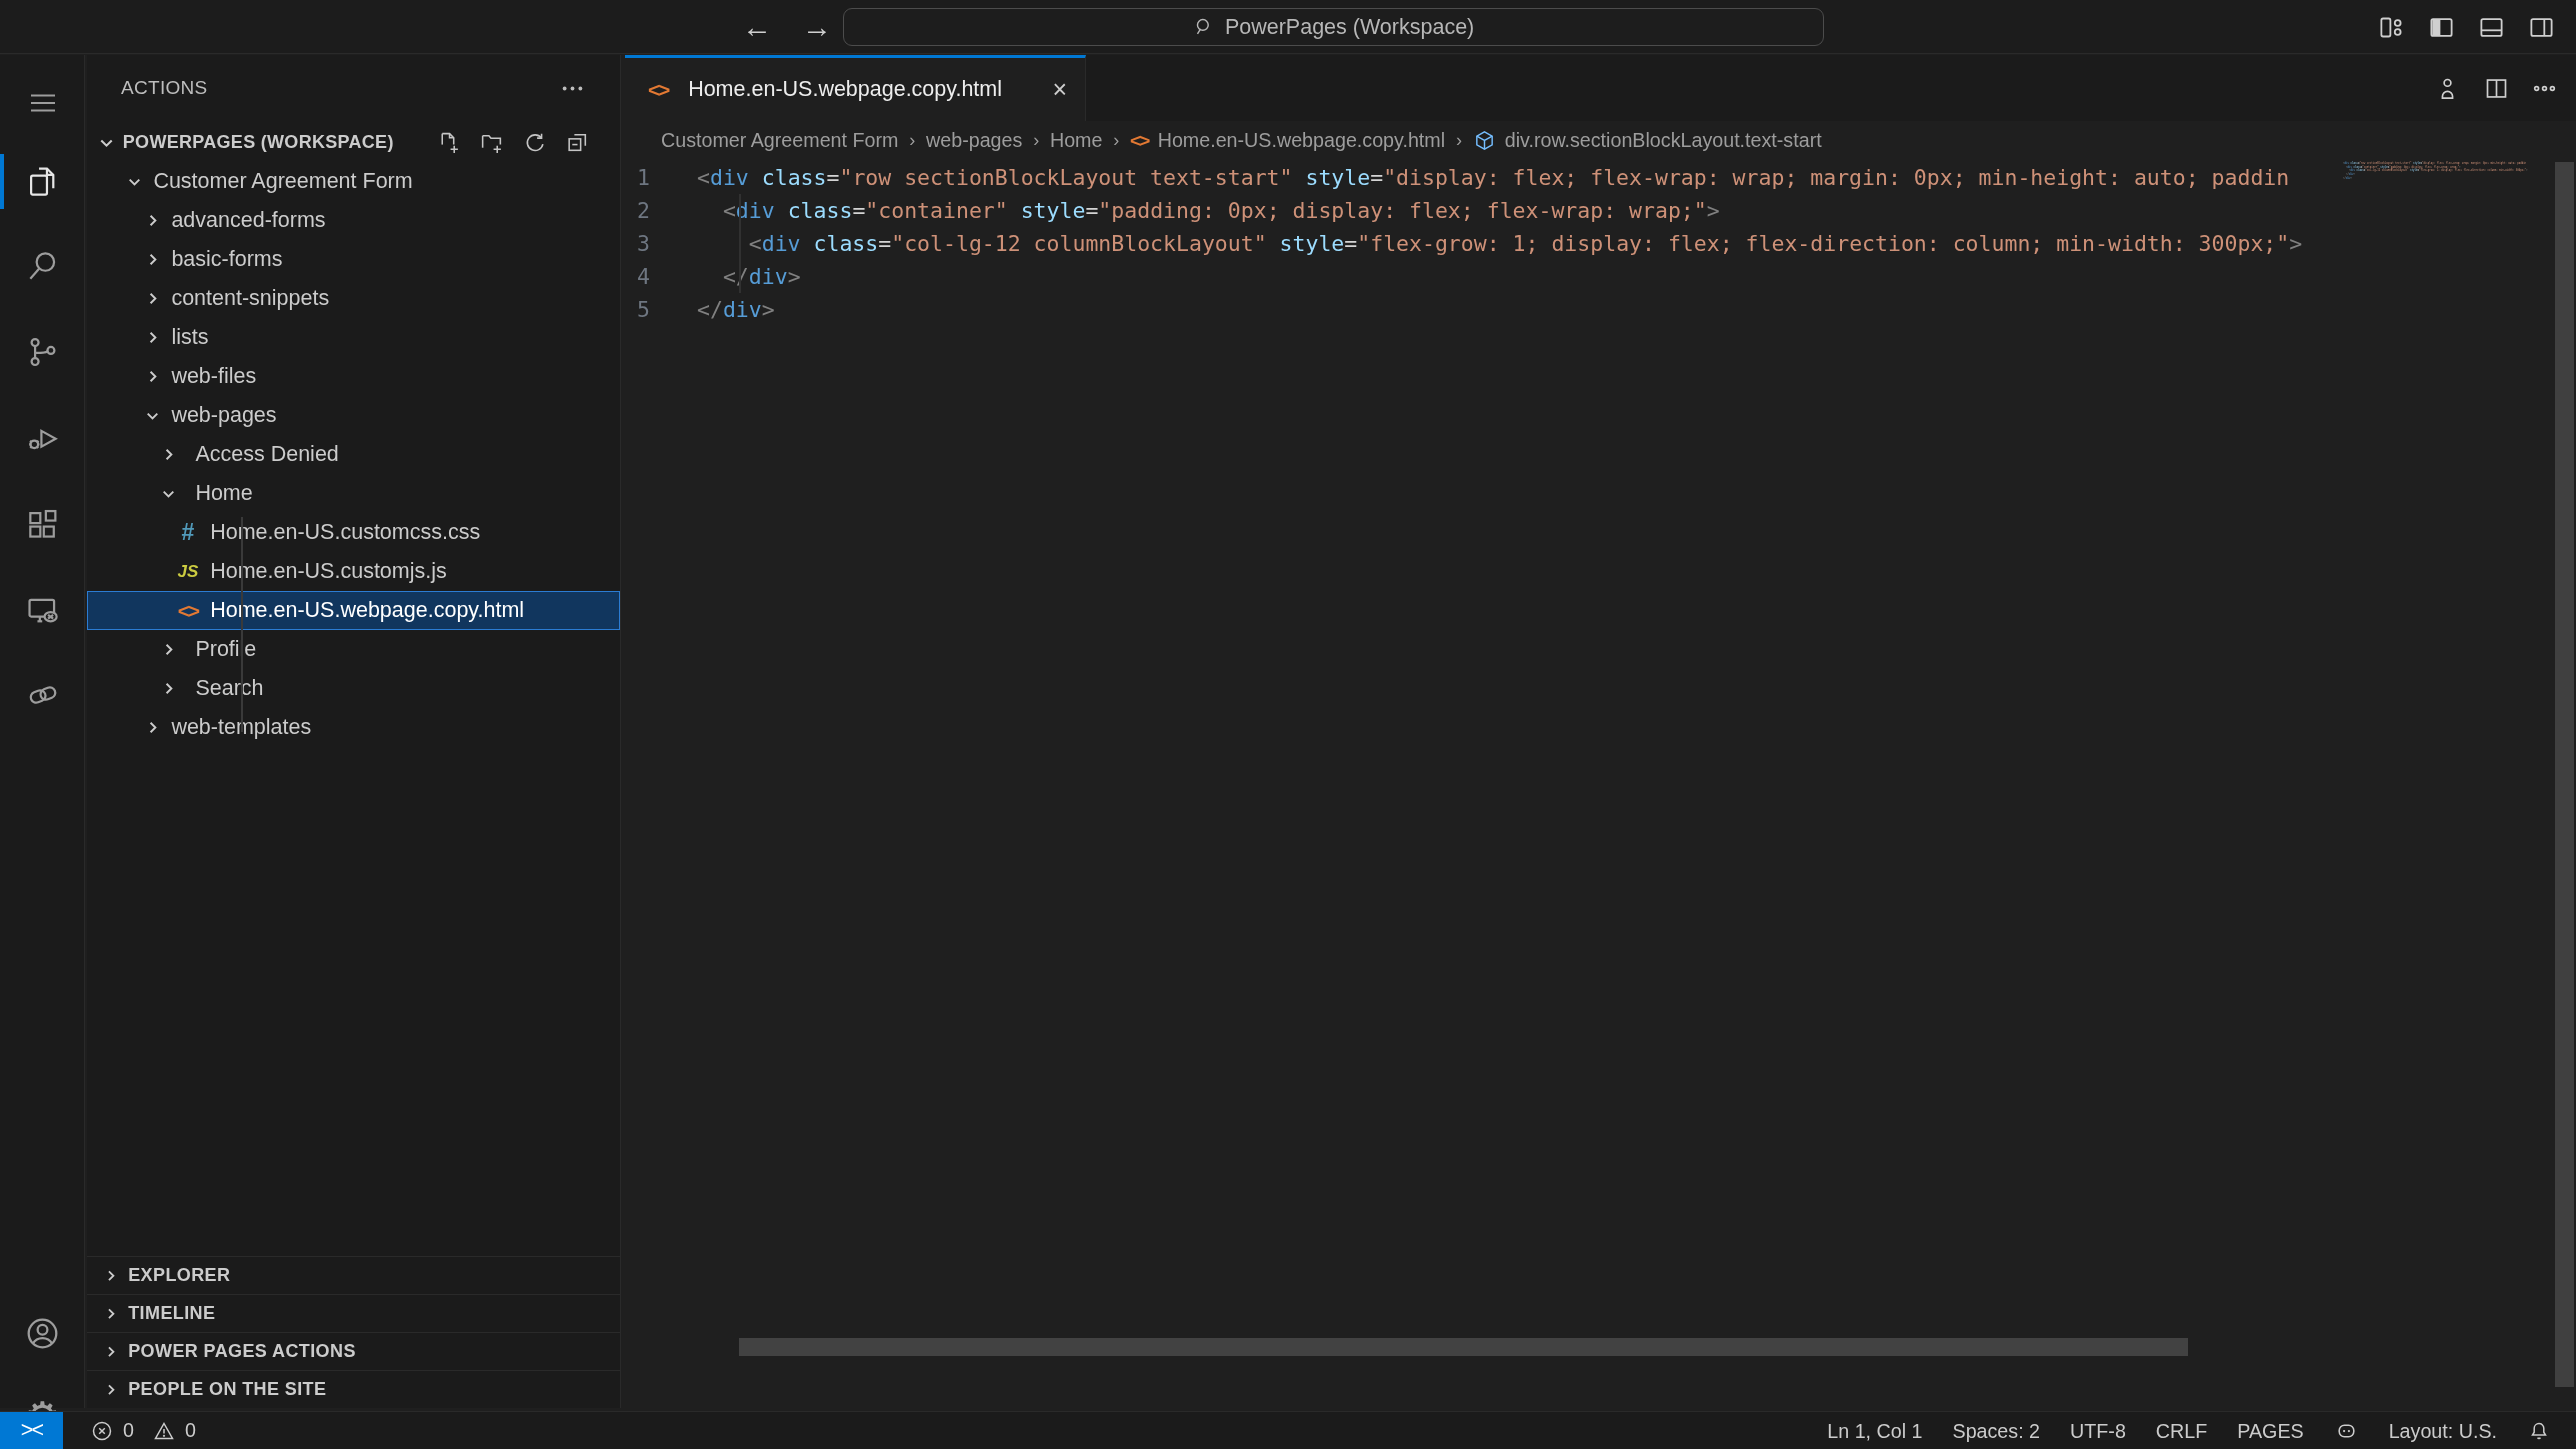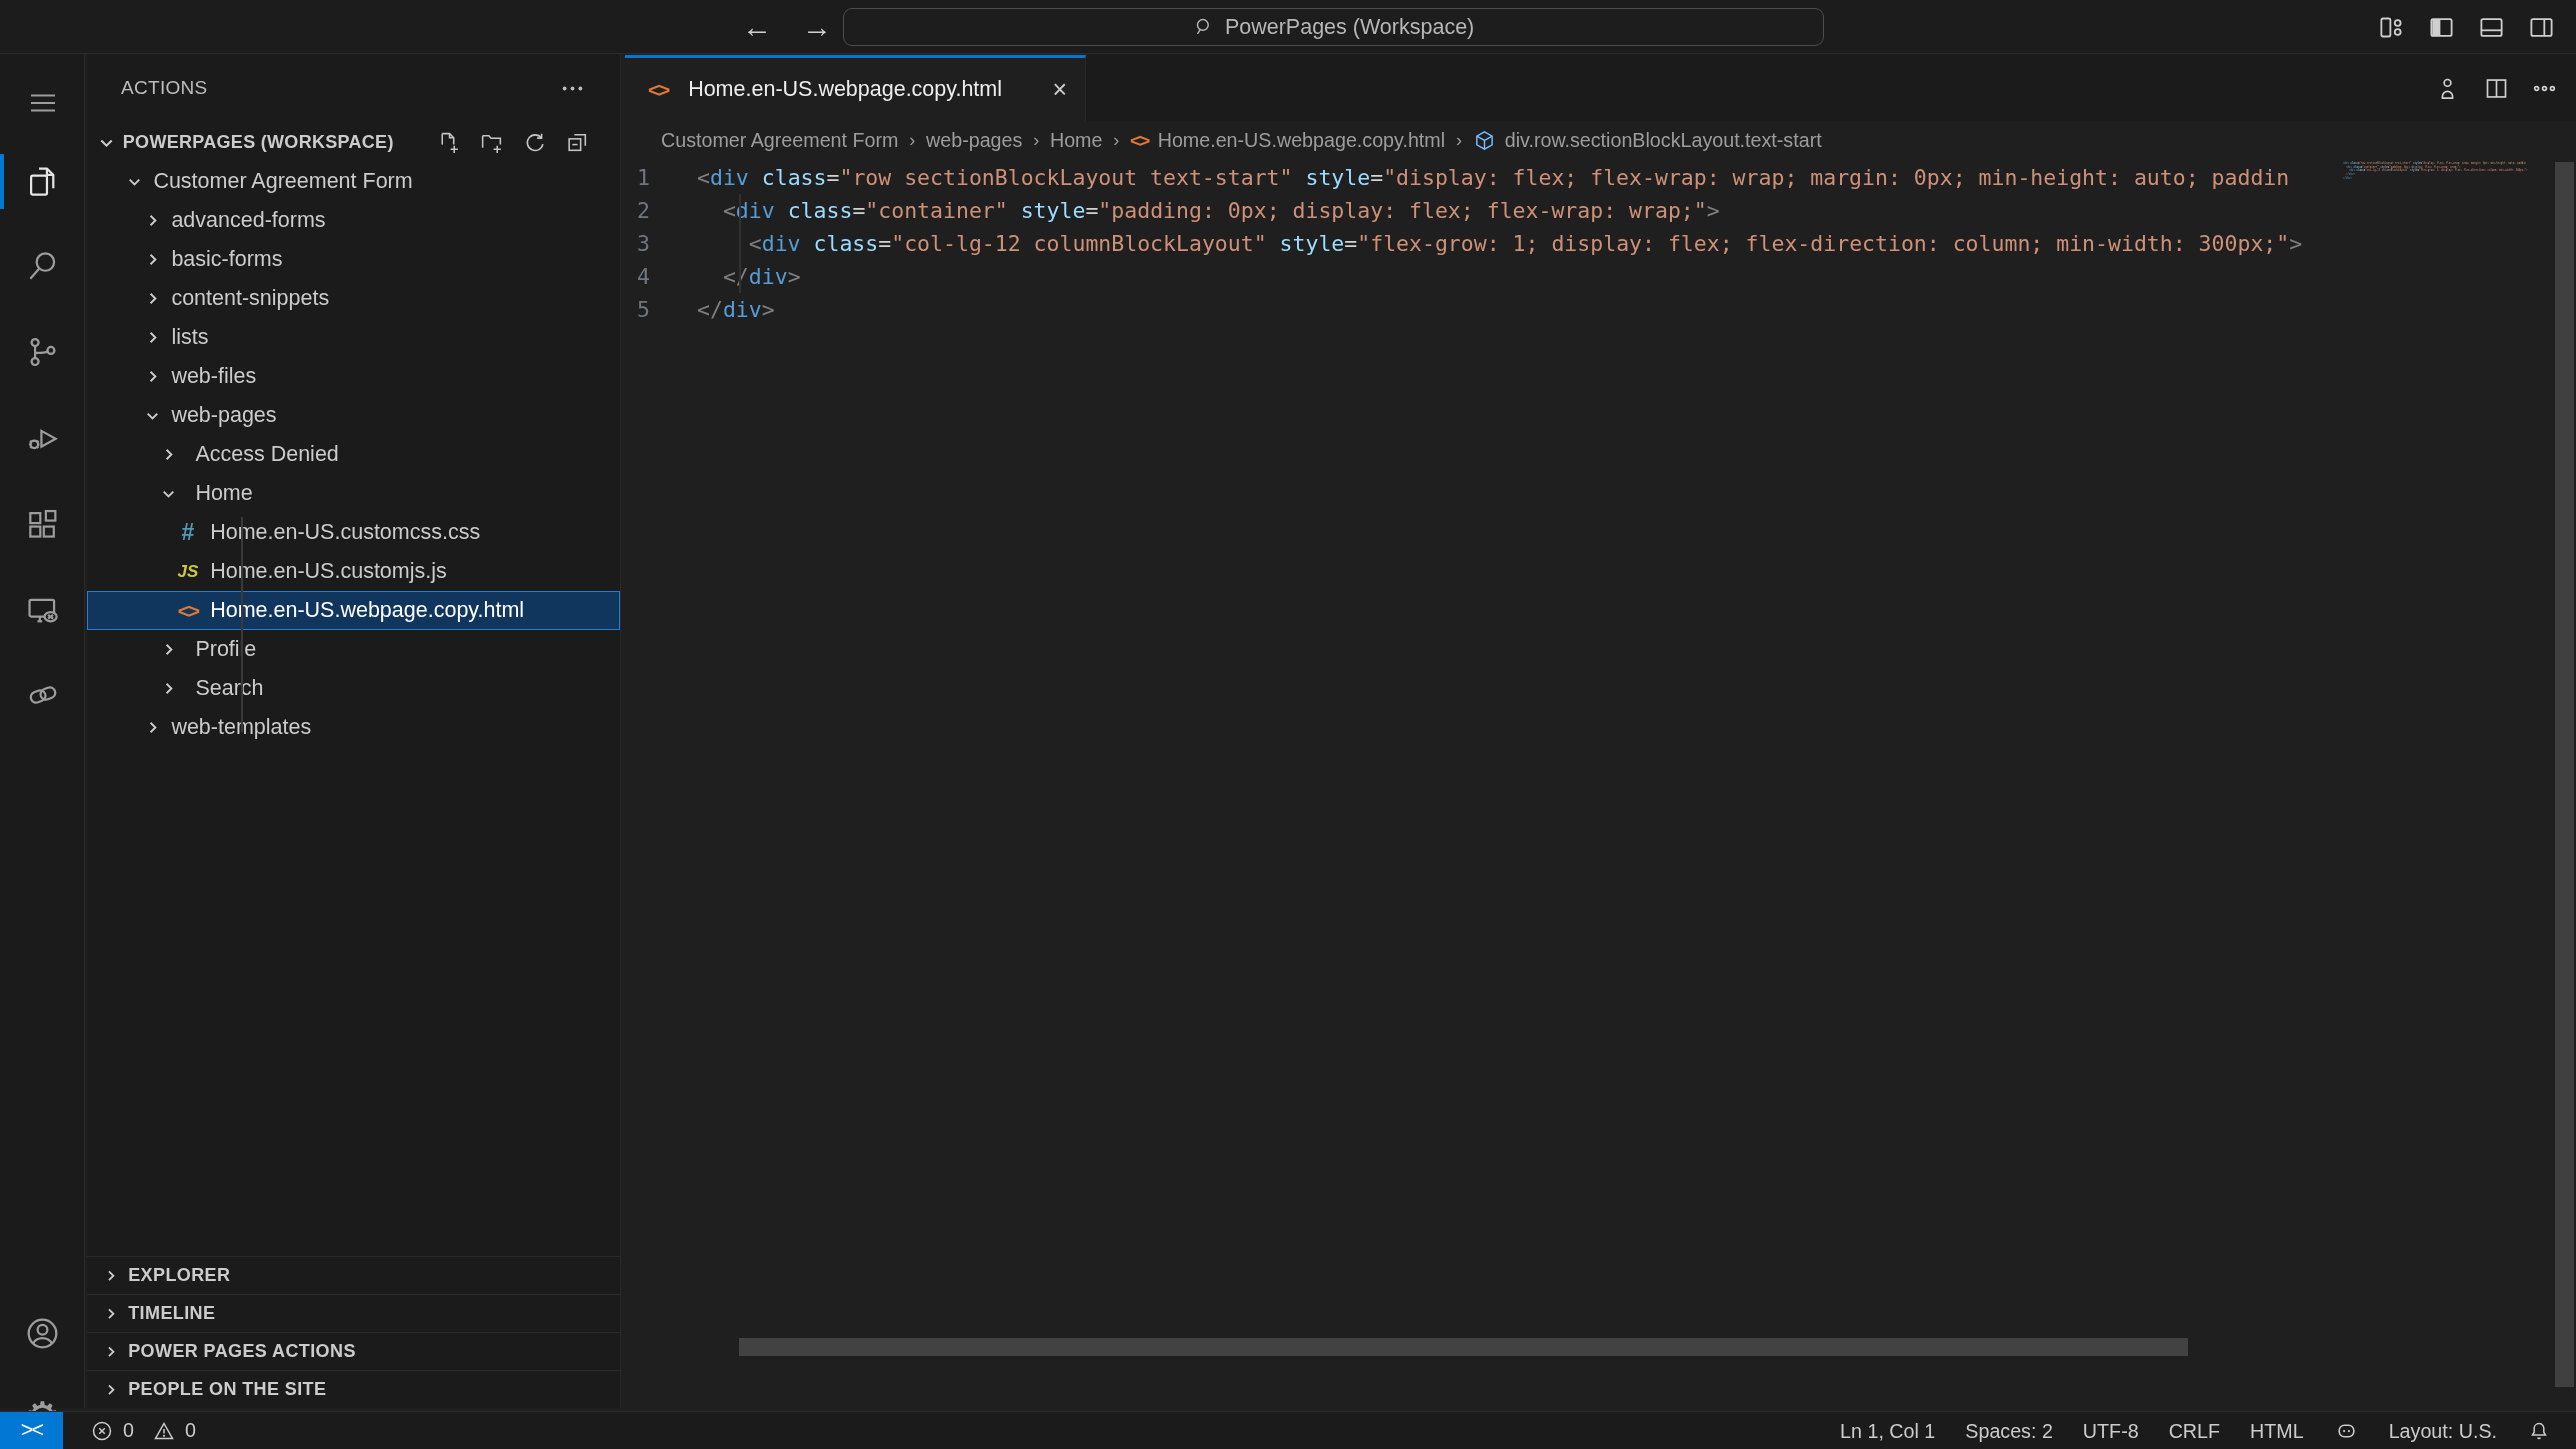--- a/index.html
+++ b/index.html
@@ -508,21 +508,21 @@
         <path d="M12 10v4.5"></path>
         <circle cx="12" cy="16.8" r="0.4" fill="#cccccc"></circle>
       </svg>
     <span class="sb-item">0</span>
   </div>
   <div class="sb-right">
     <span class="sb-item">Ln 1, Col 1</span>
     <span class="sb-item">Spaces: 2</span>
     <span class="sb-item">UTF-8</span>
     <span class="sb-item">CRLF</span>
-    <span class="sb-item">HTML</span>
+    <span class="sb-item">PAGES</span>
     <svg width="25" height="25" viewBox="0 0 24 24">
         <rect x="5" y="7" width="14" height="11" rx="5"></rect>
         <circle cx="9.7" cy="12.5" r="1.1" fill="#cccccc" stroke="none"></circle>
         <circle cx="14.3" cy="12.5" r="1.1" fill="#cccccc" stroke="none"></circle>
       </svg>
     <span class="sb-item">Layout: U.S.</span>
     <svg width="24" height="24" viewBox="0 0 24 24">
         <path d="M12 4.5a4.8 4.8 0 0 1 4.8 4.8v3.9l1.7 2.8H5.5l1.7-2.8V9.3A4.8 4.8 0 0 1 12 4.5z"></path>
         <path d="M10.6 18.7a1.6 1.6 0 0 0 2.8 0"></path>
       </svg>

